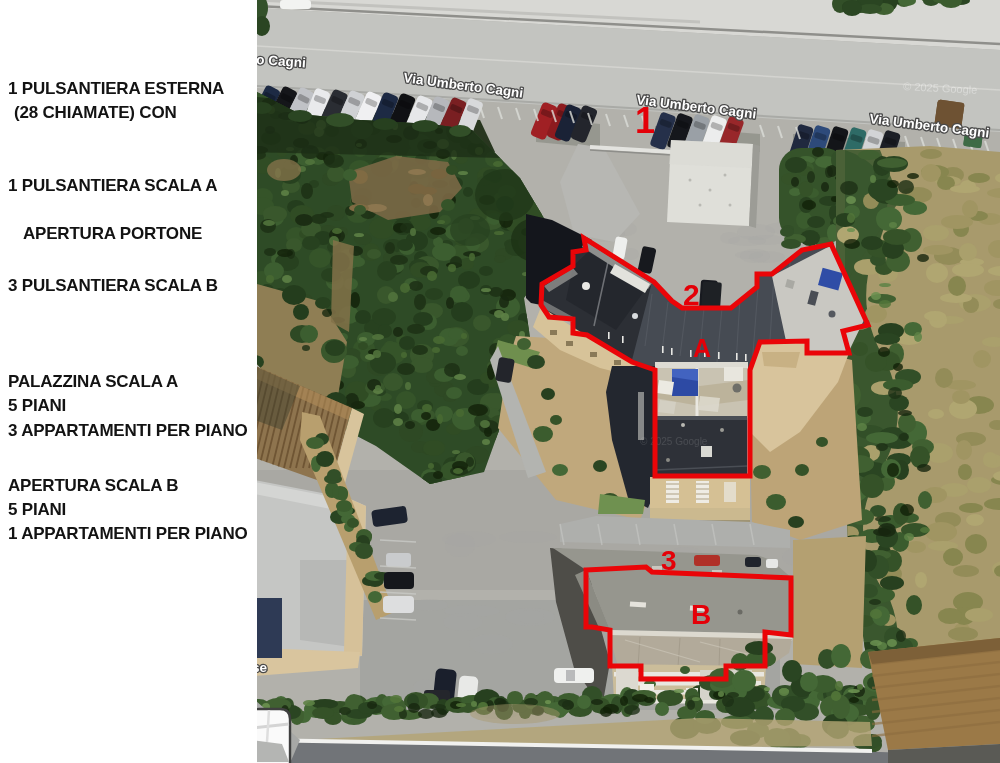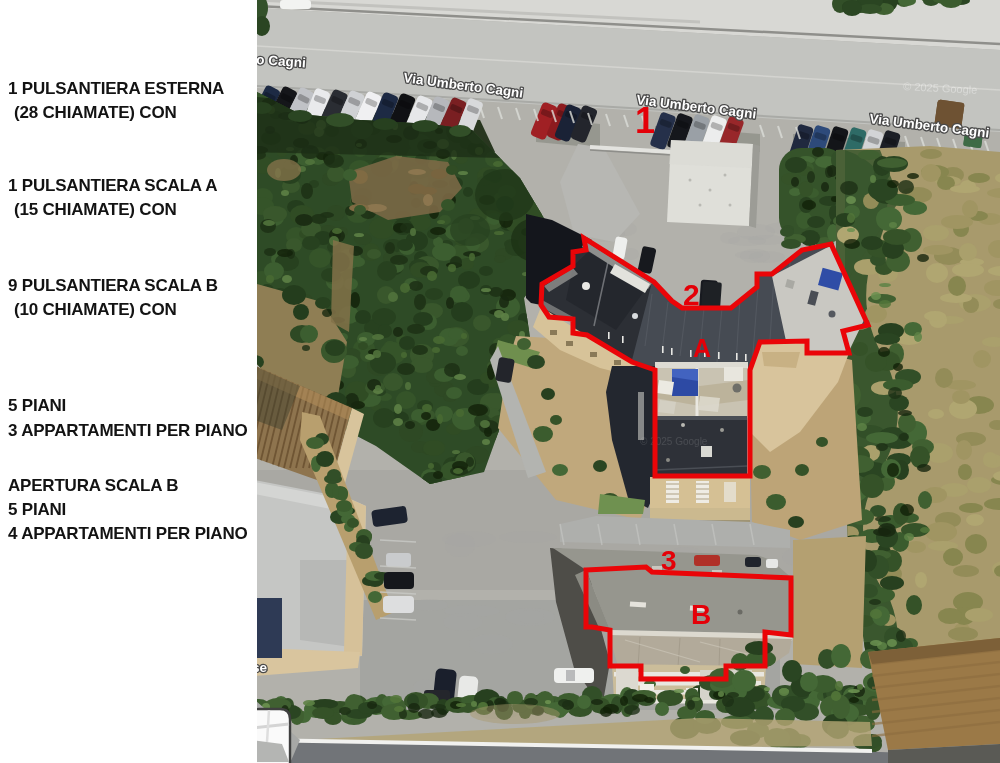--- a/index.html
+++ b/index.html
@@ -13,31 +13,31 @@
 </head>
 <body>
 <div class="page">
 
 <div class="panel">
 
   <div style="top:79px;left:8px">1 PULSANTIERA ESTERNA</div>
   <div style="top:103px;left:14px">(28 CHIAMATE) CON</div>
 
   <div style="top:176px;left:8px">1 PULSANTIERA SCALA A</div>
-  <div style="top:200px;left:14px">(15 CHIAMATE) CON</div>
-
-  <div style="top:276px;left:8px">9 PULSANTIERA SCALA B</div>
-  <div style="top:300px;left:14px">(10 CHIAMATE) CON</div>
-
+  <div style="top:224px;left:23px">APERTURA PORTONE</div>
+
+  <div style="top:276px;left:8px">3 PULSANTIERA SCALA B</div>
+
+  <div style="top:372px;left:8px">PALAZZINA SCALA A</div>
   <div style="top:396px;left:8px">5 PIANI</div>
   <div style="top:421px;left:8px">3 APPARTAMENTI PER PIANO</div>
 
   <div style="top:476px;left:8px">APERTURA SCALA B</div>
   <div style="top:500px;left:8px">5 PIANI</div>
-  <div style="top:524px;left:8px">4 APPARTAMENTI PER PIANO</div>
+  <div style="top:524px;left:8px">1 APPARTAMENTI PER PIANO</div>
 </div>
 
 <svg class="map" width="743" height="763" viewBox="257 0 743 763">
 <defs>
   <clipPath id="woodsclip">
           <polygon points="257,92 300,114 360,120 432,124 472,130 520,178 556,238 552,262 524,298 533,356 502,422 484,472 430,484 376,446 330,422 298,410 257,364"></polygon>
         </clipPath>
   <clipPath id="scrubclip">
           <polygon points="836,150 930,146 1000,152 1000,668 868,668 848,540 836,330"></polygon>
         </clipPath>

